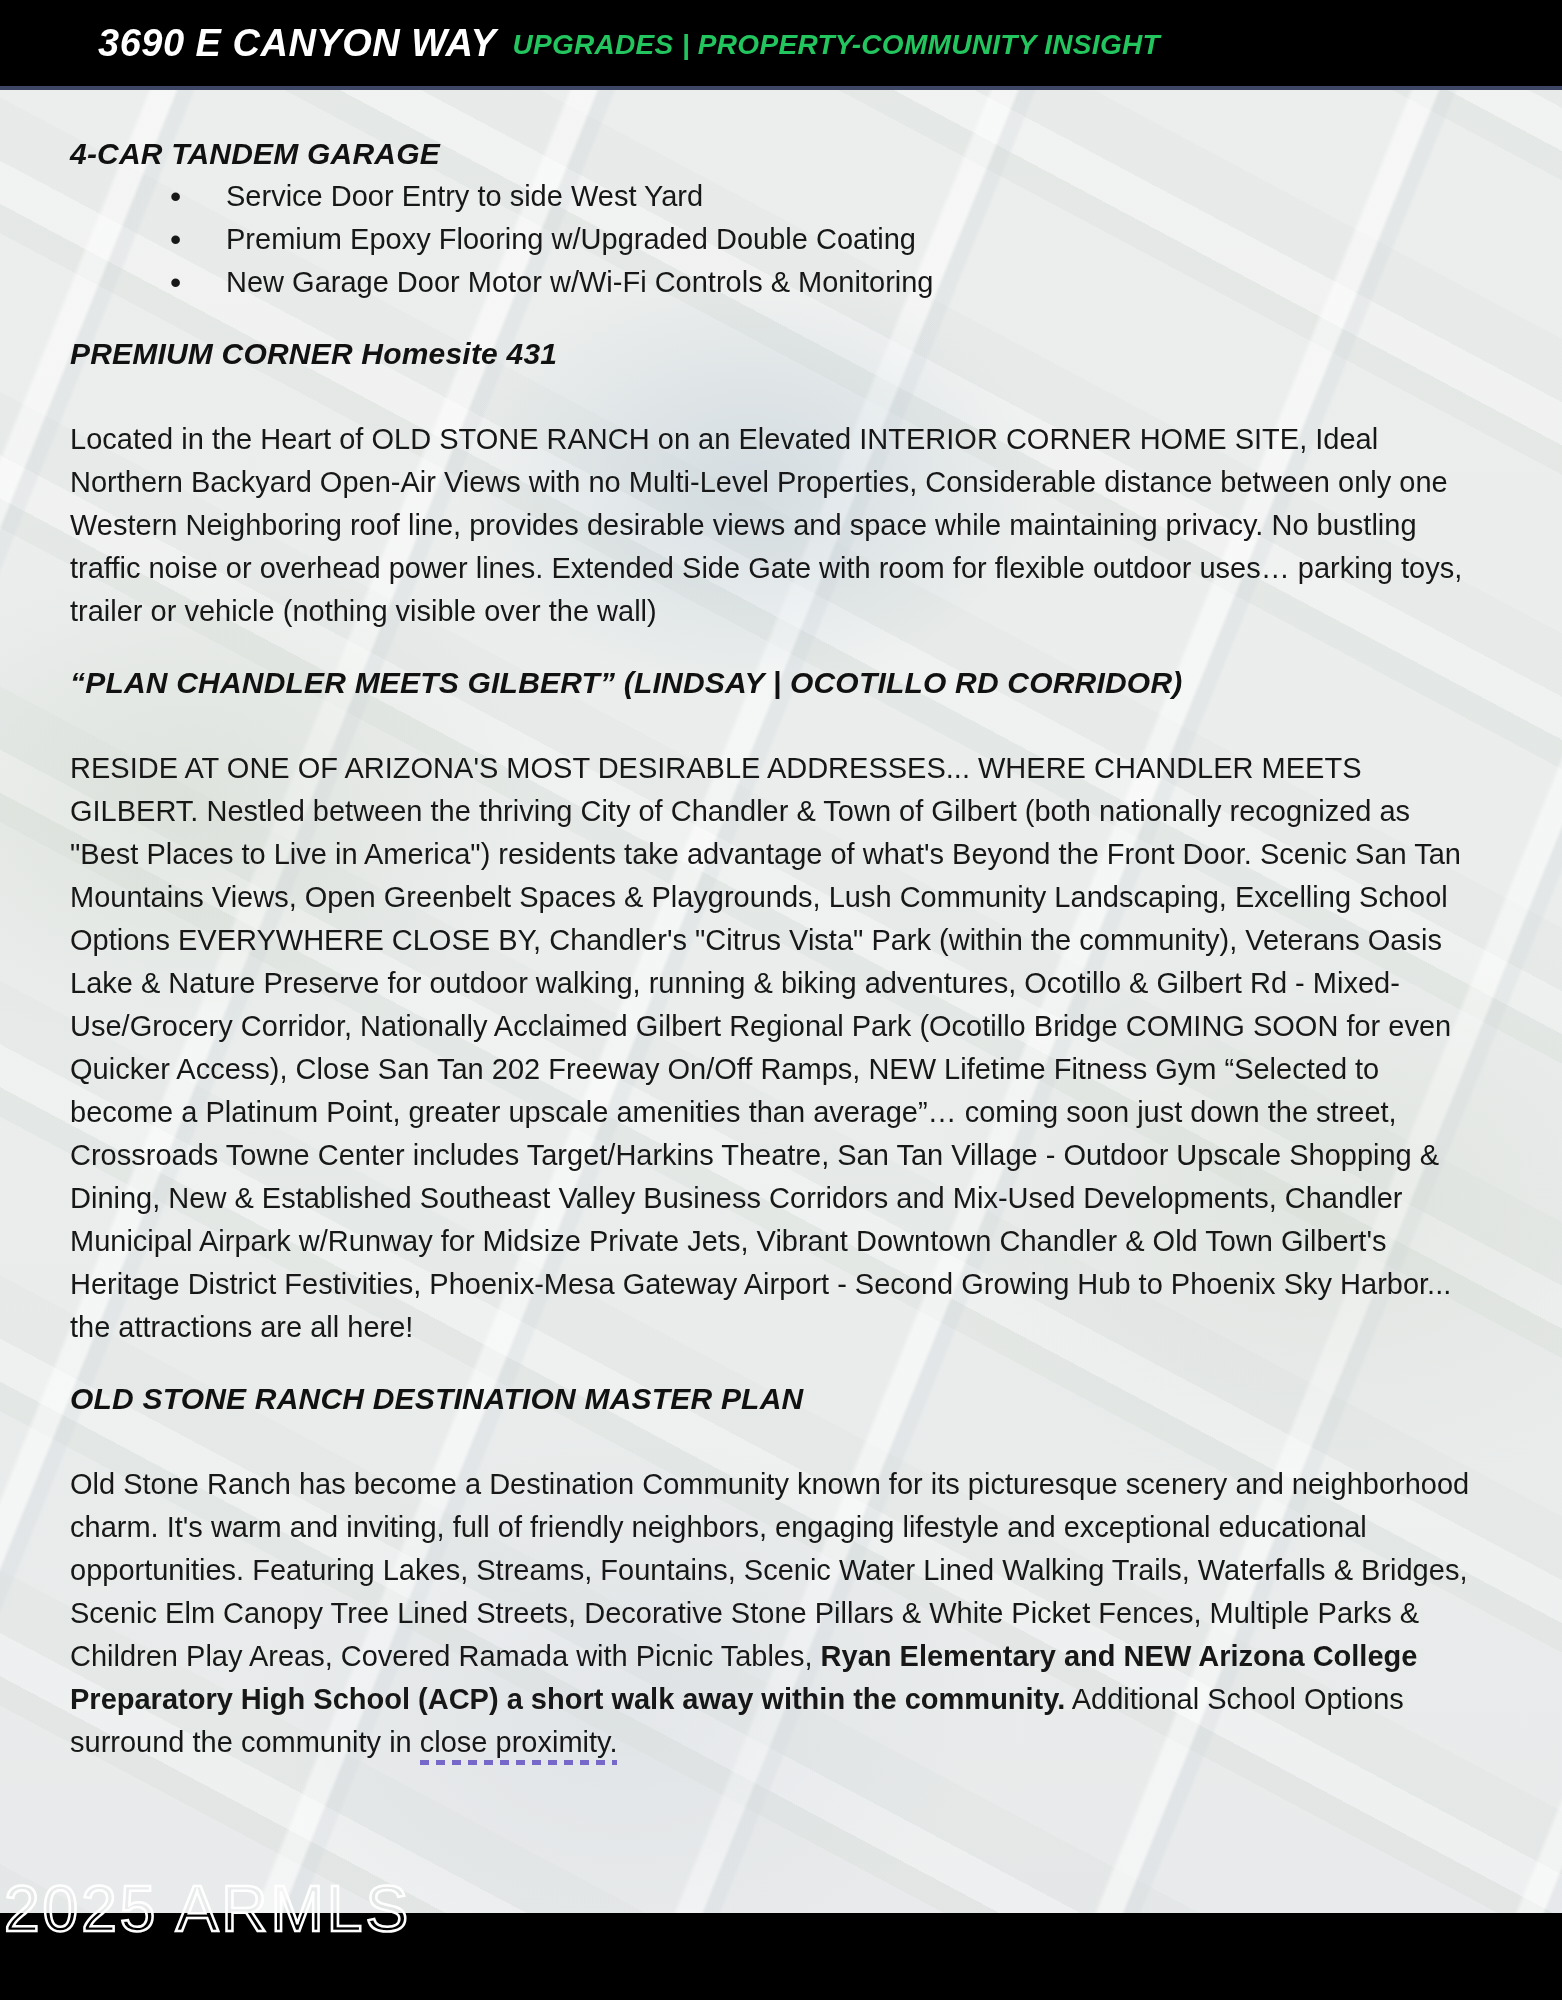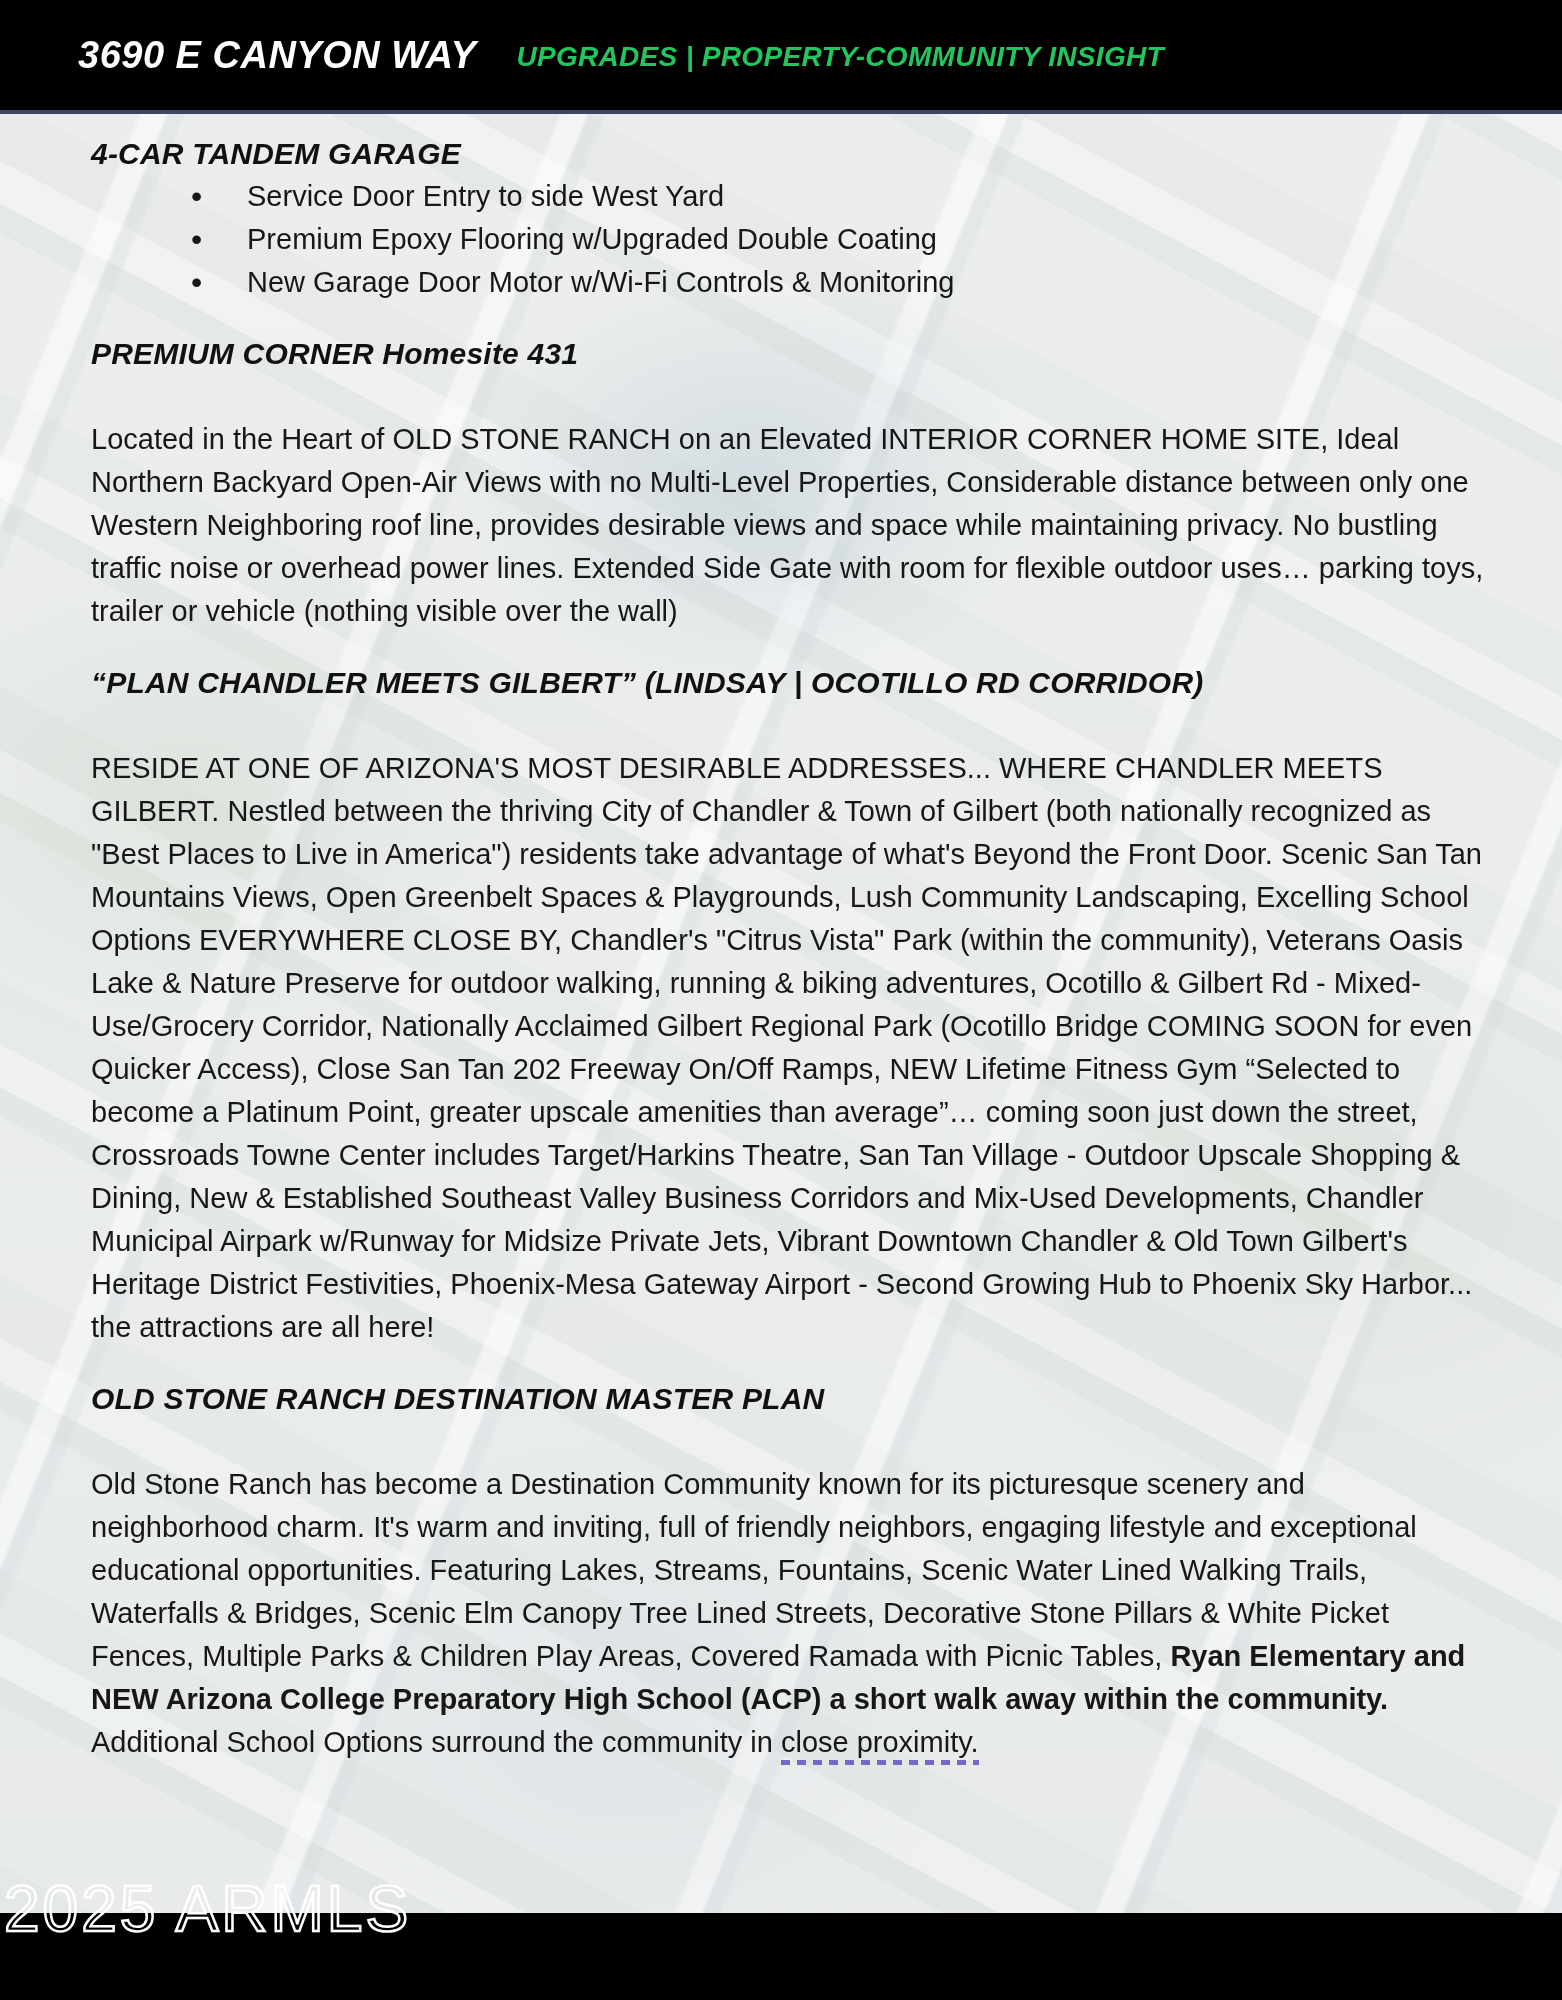--- a/index.html
+++ b/index.html
@@ -16,26 +16,26 @@
       radial-gradient(420px 300px at 48% 24%, rgba(170,190,205,0.35), rgba(170,190,205,0) 70%),
       radial-gradient(500px 360px at 12% 40%, rgba(195,205,190,0.30), rgba(195,205,190,0) 70%),
       radial-gradient(600px 420px at 85% 60%, rgba(205,212,200,0.30), rgba(205,212,200,0) 70%),
       radial-gradient(520px 380px at 40% 85%, rgba(215,220,225,0.45), rgba(215,220,225,0) 70%),
       repeating-linear-gradient(112deg, rgba(255,255,255,0.0) 0 170px, rgba(255,255,255,0.5) 175px 196px, rgba(205,212,218,0.25) 200px 212px, rgba(255,255,255,0.0) 216px 390px),
       repeating-linear-gradient(28deg, rgba(198,208,198,0.18) 0 26px, rgba(255,255,255,0.25) 26px 64px, rgba(210,216,212,0.16) 64px 120px, rgba(255,255,255,0.0) 120px 260px),
       linear-gradient(180deg, #eceeed 0%, #eaedec 55%, #e8eaeb 100%);
   }
   .header-bar {
     position: absolute; top: 0; left: 0; right: 0;
-    height: 114px;
+    height: 90px;
     background: #000;
     border-bottom: 4px solid #3d4765;
     display: flex; align-items: center;
-    padding-left: 78px; box-sizing: border-box;
-    gap: 40px;
+    padding-left: 98px; box-sizing: border-box;
+    gap: 16px;
     z-index: 3;
   }
   .property-address {
     color: #ffffff;
     font-size: 38px; font-weight: bold; font-style: italic;
     letter-spacing: 0.5px;
     white-space: nowrap;
   }
   .header-subtitle {
     color: #22c55e;
@@ -46,21 +46,20 @@
     text-align: center;
   }
   .content {
     position: absolute; top: 101px; left: 0; right: 0;
     padding: 31px 74px 0 70px;
     box-sizing: border-box;
     color: #171717;
     font-size: 29px;
     line-height: 43px;
     z-index: 2;
-    margin-left: 21px;
   }
   .section-heading {
     font-size: 30px;
     font-weight: bold;
     font-style: italic;
     line-height: 43px;
     color: #111;
     margin: 28px 0 0 0;
     letter-spacing: 0.2px;
   }

